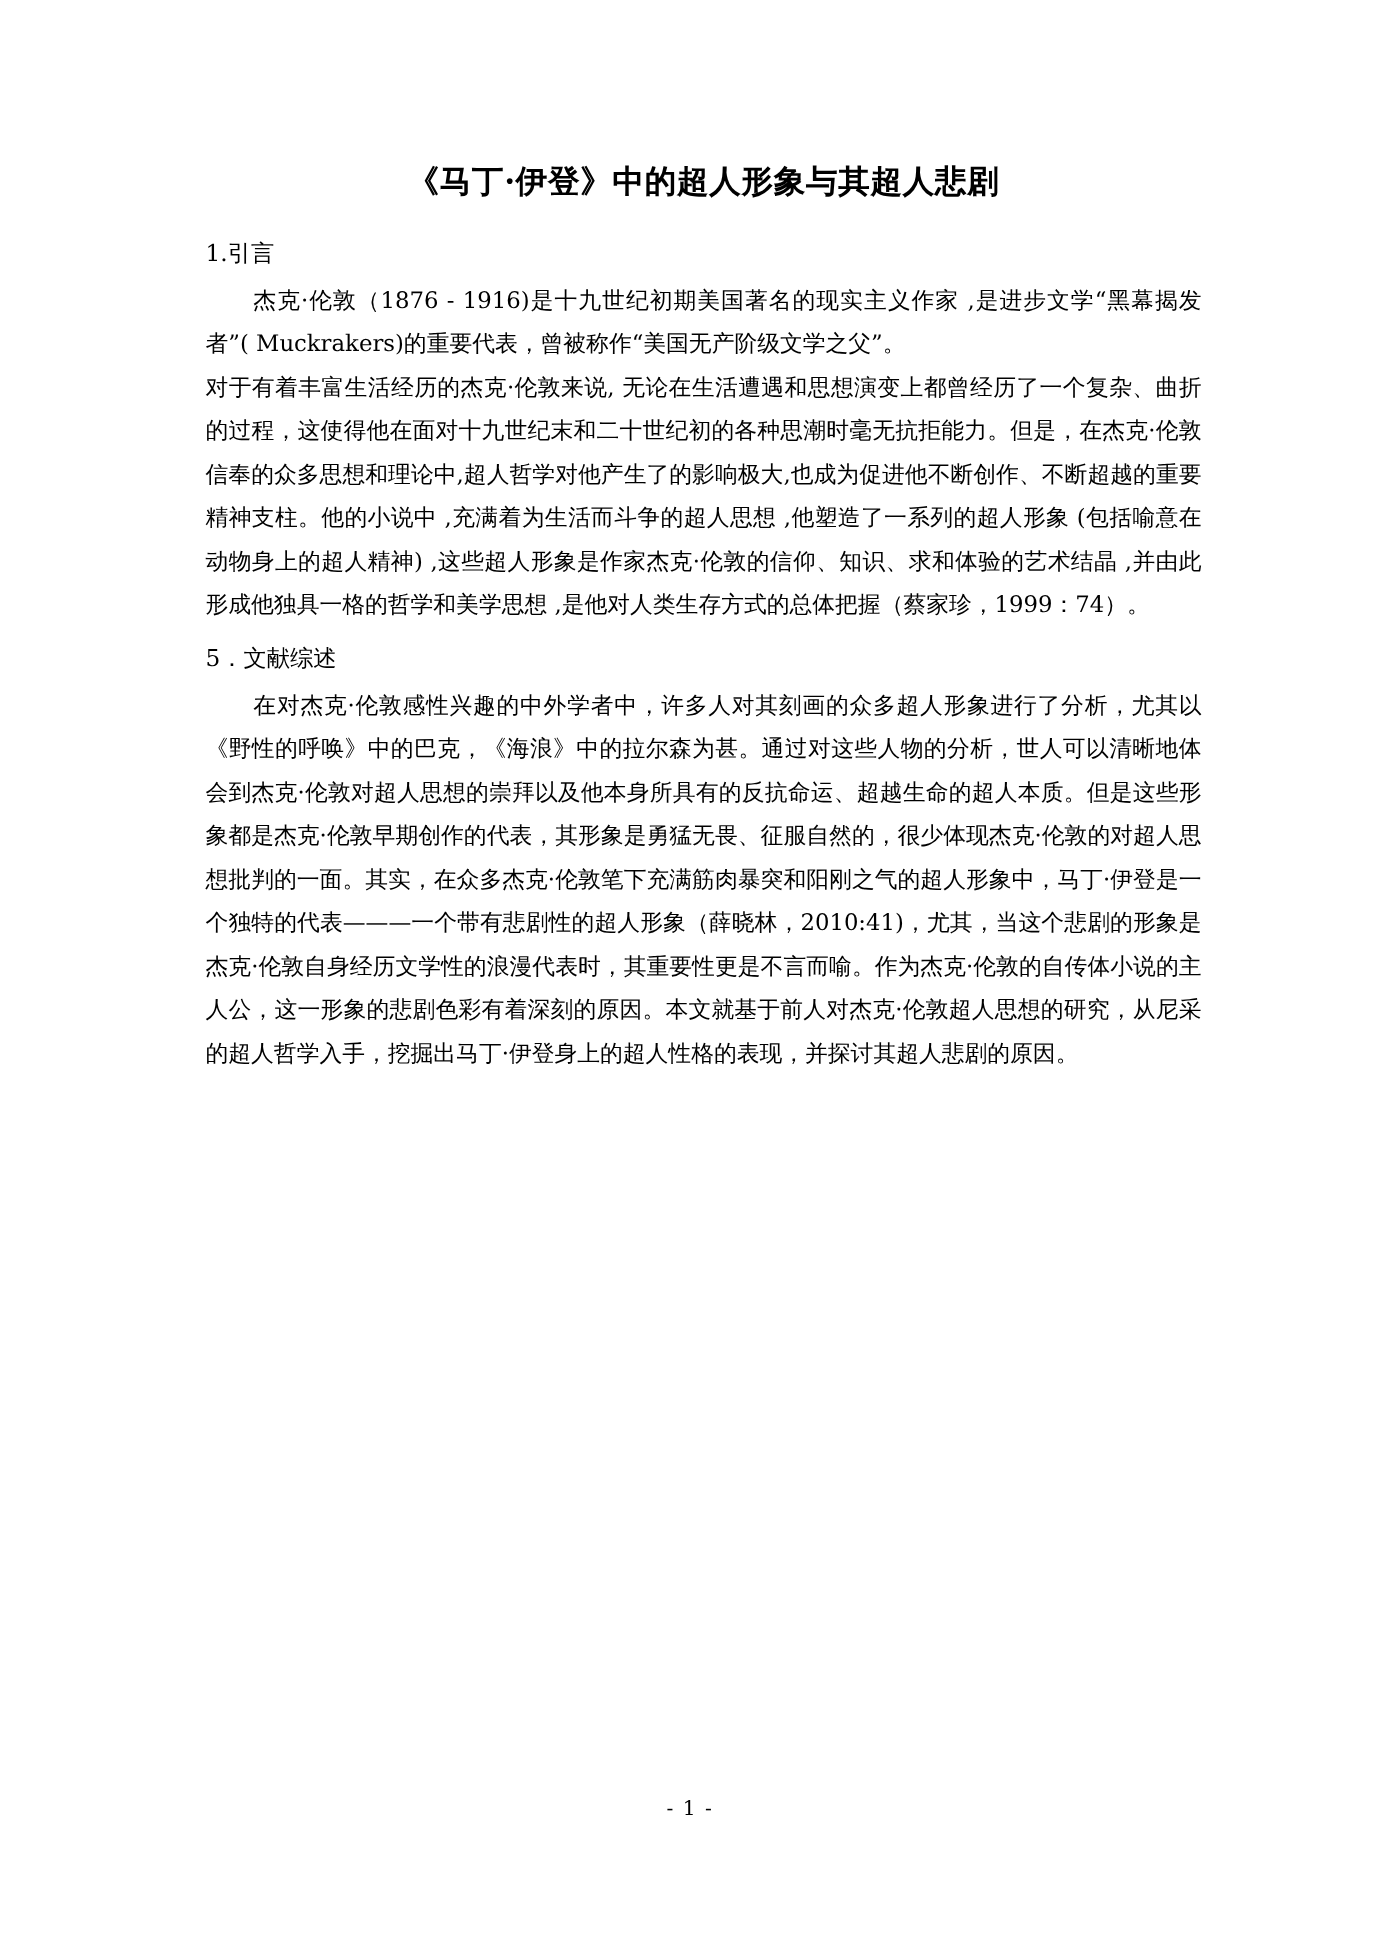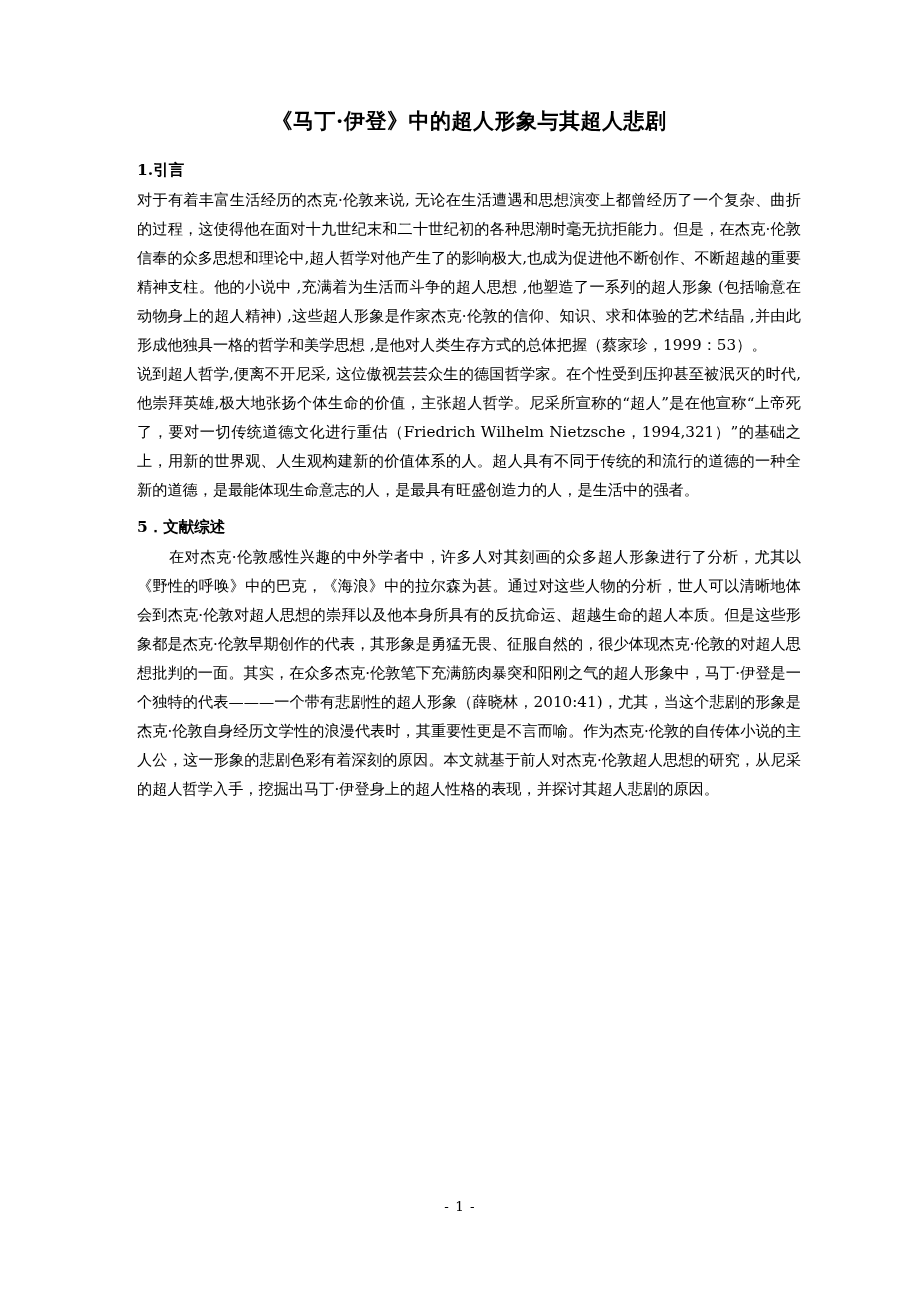--- a/index.html
+++ b/index.html
@@ -32,21 +32,21 @@
     font-size: 21px;
     font-weight: bold;
     text-align: center;
     line-height: 34px;
     margin: 0 0 14px 0;
     letter-spacing: 0.5px;
     font-family: "DejaVu Serif", "Liberation Serif", serif;
   }
   .section-heading {
     font-size: 15.5px;
-    font-weight: bold;
+    font-weight: normal;
     line-height: 29px;
     margin: 0;
     padding: 3px 0 2px 0;
     text-align: left;
   }
   .section-heading.sp-top {
     padding-top: 7px;
   }
   p.body-text {
     font-size: 15.2px;
@@ -74,24 +74,24 @@
 </head>
 <body>
 
 <div class="page">
   <div class="content">
 
     <h1 class="doc-title">《马丁·伊登》中的超人形象与其超人悲剧</h1>
 
     <h2 class="section-heading">1.引言</h2>
 
+    <p class="body-text indent">杰克·伦敦（1876 - 1916)是十九世纪初期美国著名的现实主义作家 ,是进步文学“黑幕揭发者”( Muckrakers)的重要代表，曾被称作“美国无产阶级文学之父”。</p>
 
-    <p class="body-text">对于有着丰富生活经历的杰克·伦敦来说, 无论在生活遭遇和思想演变上都曾经历了一个复杂、曲折的过程，这使得他在面对十九世纪末和二十世纪初的各种思潮时毫无抗拒能力。但是，在杰克·伦敦信奉的众多思想和理论中,超人哲学对他产生了的影响极大,也成为促进他不断创作、不断超越的重要精神支柱。他的小说中 ,充满着为生活而斗争的超人思想 ,他塑造了一系列的超人形象 (包括喻意在动物身上的超人精神) ,这些超人形象是作家杰克·伦敦的信仰、知识、求和体验的艺术结晶 ,并由此形成他独具一格的哲学和美学思想 ,是他对人类生存方式的总体把握（蔡家珍，1999：53）。</p>
+    <p class="body-text">对于有着丰富生活经历的杰克·伦敦来说, 无论在生活遭遇和思想演变上都曾经历了一个复杂、曲折的过程，这使得他在面对十九世纪末和二十世纪初的各种思潮时毫无抗拒能力。但是，在杰克·伦敦信奉的众多思想和理论中,超人哲学对他产生了的影响极大,也成为促进他不断创作、不断超越的重要精神支柱。他的小说中 ,充满着为生活而斗争的超人思想 ,他塑造了一系列的超人形象 (包括喻意在动物身上的超人精神) ,这些超人形象是作家杰克·伦敦的信仰、知识、求和体验的艺术结晶 ,并由此形成他独具一格的哲学和美学思想 ,是他对人类生存方式的总体把握（蔡家珍，1999：74）。</p>
 
-    <p class="body-text">说到超人哲学,便离不开尼采, 这位傲视芸芸众生的德国哲学家。在个性受到压抑甚至被泯灭的时代, 他崇拜英雄,极大地张扬个体生命的价值，主张超人哲学。尼采所宣称的“超人”是在他宣称“上帝死了，要对一切传统道德文化进行重估（Friedrich Wilhelm Nietzsche，1994,321）”的基础之上，用新的世界观、人生观构建新的价值体系的人。超人具有不同于传统的和流行的道德的一种全新的道德，是最能体现生命意志的人，是最具有旺盛创造力的人，是生活中的强者。</p>
 
     <h2 class="section-heading sp-top">5．文献综述</h2>
 
     <p class="body-text indent">在对杰克·伦敦感性兴趣的中外学者中，许多人对其刻画的众多超人形象进行了分析，尤其以《野性的呼唤》中的巴克，《海浪》中的拉尔森为甚。通过对这些人物的分析，世人可以清晰地体会到杰克·伦敦对超人思想的崇拜以及他本身所具有的反抗命运、超越生命的超人本质。但是这些形象都是杰克·伦敦早期创作的代表，其形象是勇猛无畏、征服自然的，很少体现杰克·伦敦的对超人思想批判的一面。其实，在众多杰克·伦敦笔下充满筋肉暴突和阳刚之气的超人形象中，马丁·伊登是一个独特的代表———一个带有悲剧性的超人形象（薛晓林，2010:41)，尤其，当这个悲剧的形象是杰克·伦敦自身经历文学性的浪漫代表时，其重要性更是不言而喻。作为杰克·伦敦的自传体小说的主人公，这一形象的悲剧色彩有着深刻的原因。本文就基于前人对杰克·伦敦超人思想的研究，从尼采的超人哲学入手，挖掘出马丁·伊登身上的超人性格的表现，并探讨其超人悲剧的原因。</p>
 
 
   </div>
 
   <div class="footer">- 1 -</div>
 </div>

